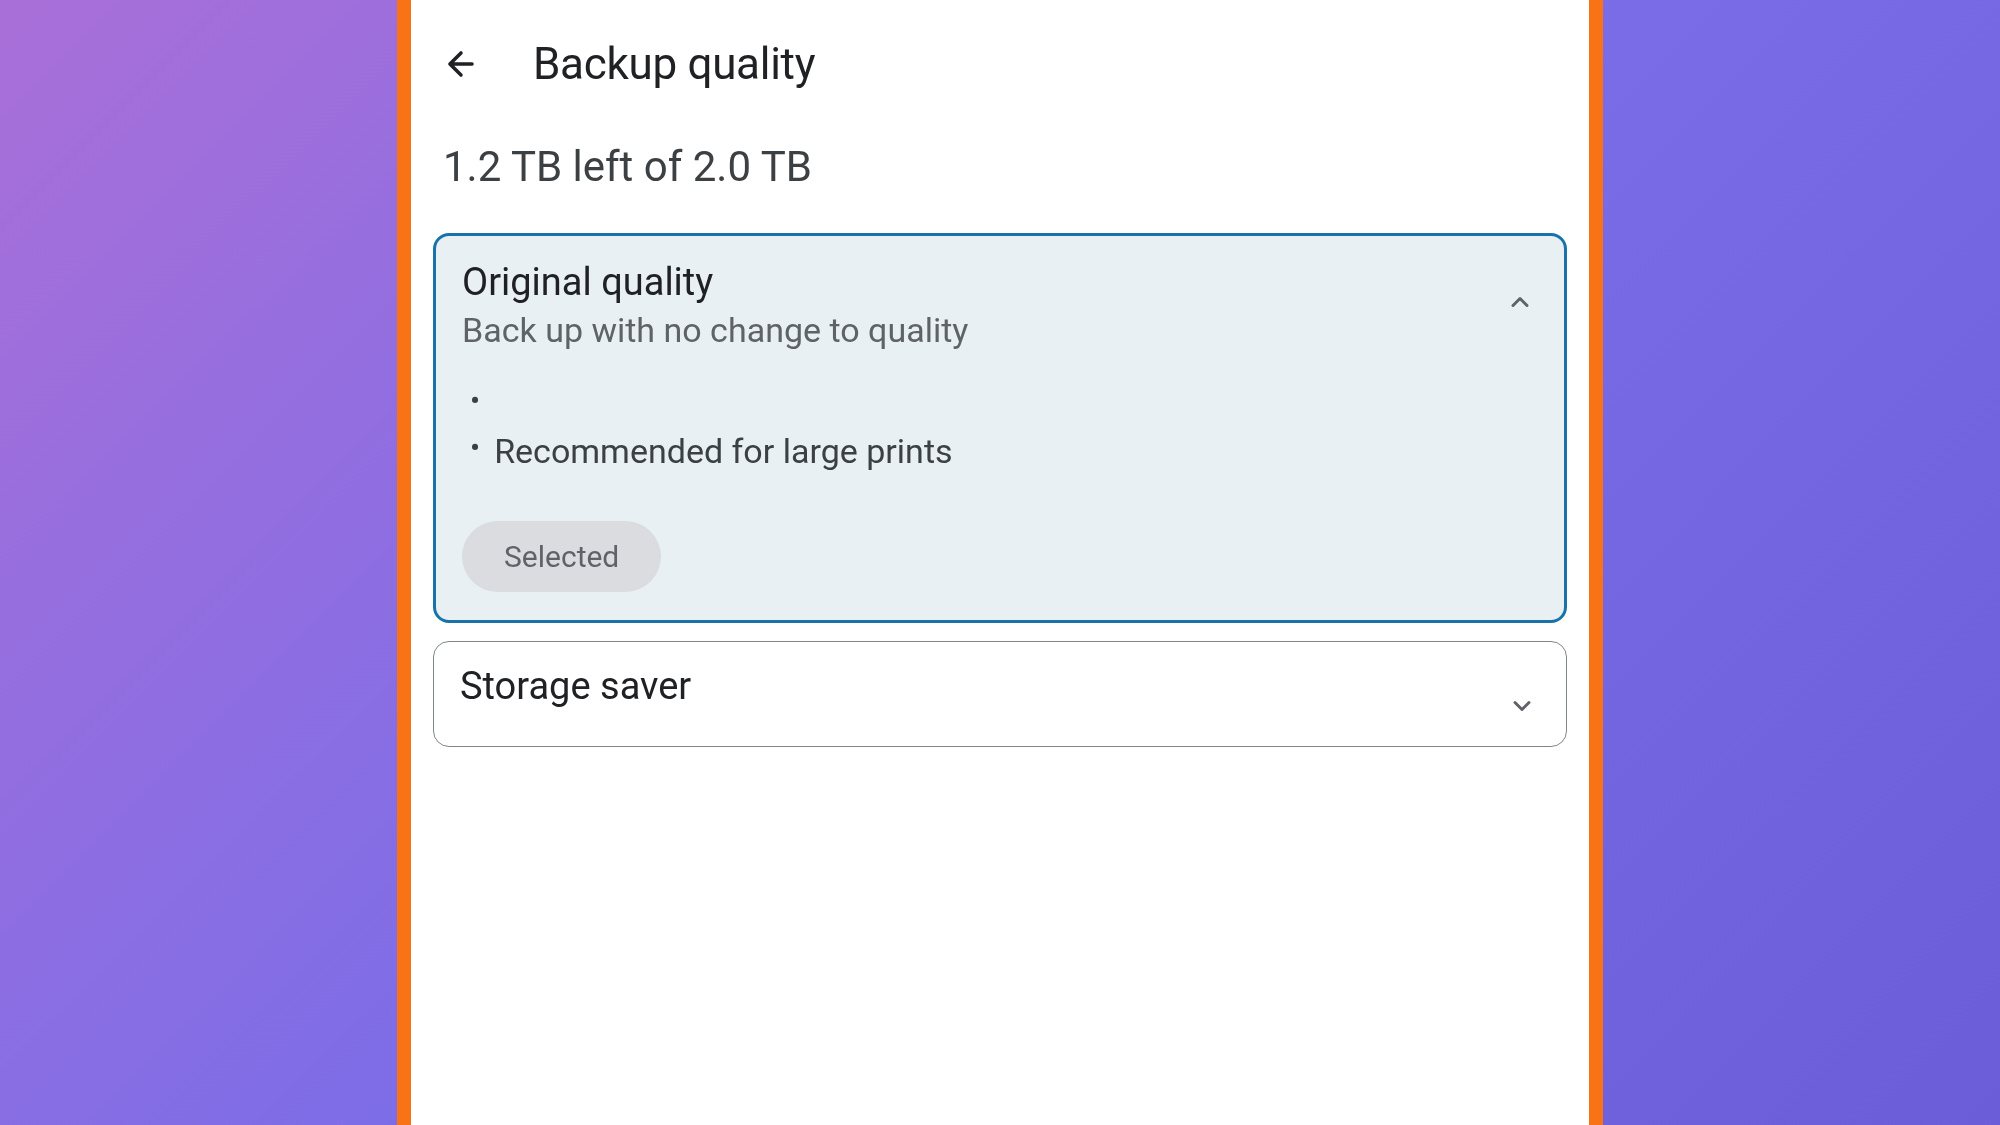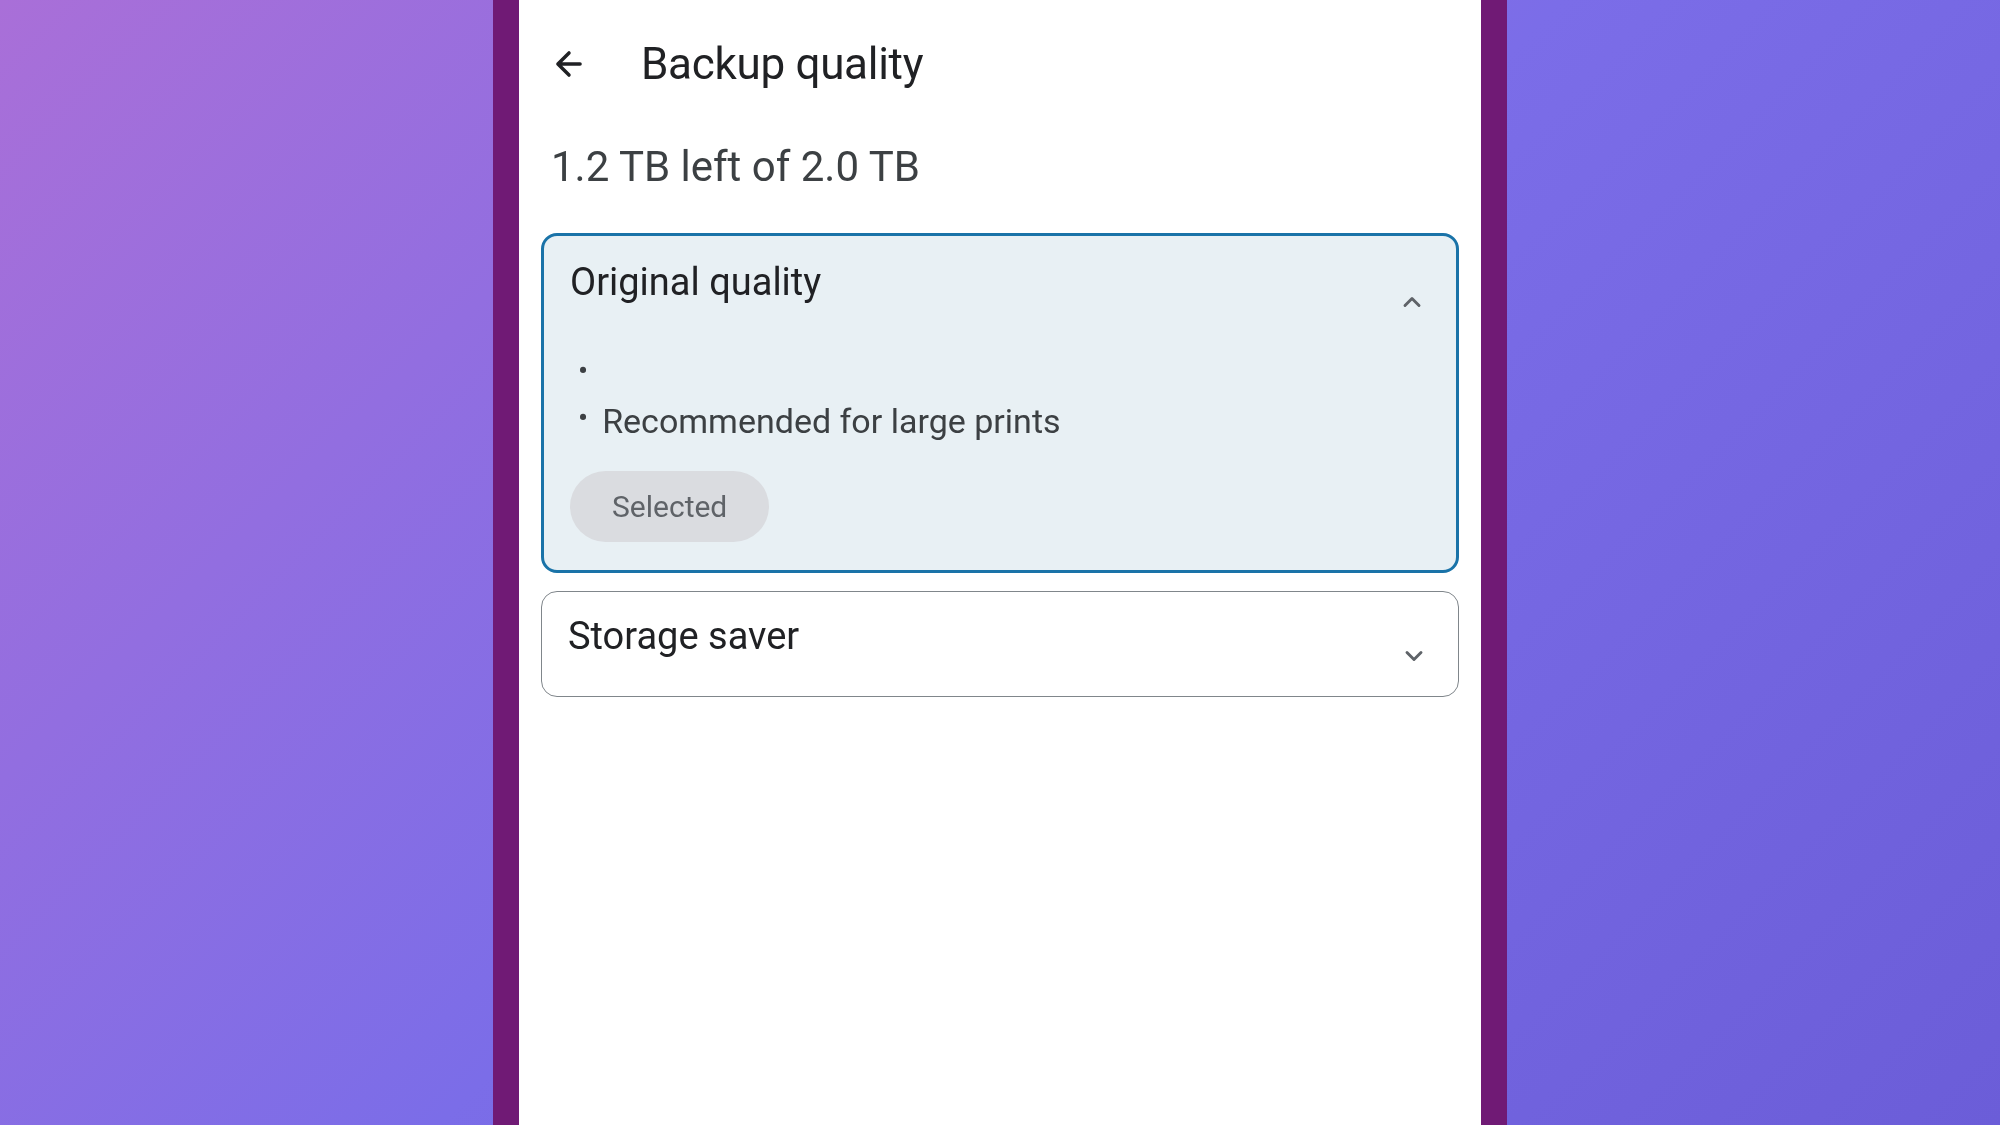--- a/index.html
+++ b/index.html
@@ -11,24 +11,24 @@
       width: 2000px;
       height: 1125px;
       background: linear-gradient(135deg, #a96fd8 0%, #7b6de8 50%, #6b5dd8 100%);
       font-family: 'Roboto', 'Helvetica Neue', Arial, sans-serif;
       display: flex;
       justify-content: center;
       align-items: flex-start;
       overflow: hidden;
     }
     .phone-frame {
-      width: 1014px;
+      width: 1206px;
       height: 1125px;
-      background: #701a75;
-      padding: 0 26px;
+      background: #f97316;
+      padding: 0 14px;
       position: relative;
     }
     .screen {
       width: 100%;
       height: 100%;
       background: #fff;
       position: relative;
     }
     .header {
       display: flex;
@@ -125,21 +125,21 @@
       margin-right: 14px;
       font-size: 30px;
     }
     .selected-pill {
       display: inline-block;
       background: #dadce0;
       color: #5f6368;
       font-size: 30px;
       padding: 18px 42px;
       border-radius: 40px;
-      margin-top: 24px;
+      margin-top: 44px;
       font-weight: 400;
     }
   </style>
 </head>
 <body>
 
 <div class="phone-frame">
   <div class="screen">
 
     <div class="header">
@@ -152,20 +152,21 @@
     </div>
 
     <div class="storage-info">1.2 TB left of 2.0 TB</div>
 
     <div class="options-container">
 
       <div class="option-card selected">
         <div class="option-header">
           <div class="option-text">
             <div class="option-title">Original quality</div>
+            <div class="option-subtitle">Back up with no change to quality</div>
           </div>
           <div class="chevron">
             <svg viewBox="0 0 24 24" fill="none" stroke="#5f6368" stroke-width="2.5">
               <path d="M6 15L12 9L18 15" stroke-linecap="round" stroke-linejoin="round"></path>
             </svg>
           </div>
         </div>
         <div class="bullet-list">
           <div class="bullet-item">
             <span class="bullet-dot">•</span>

